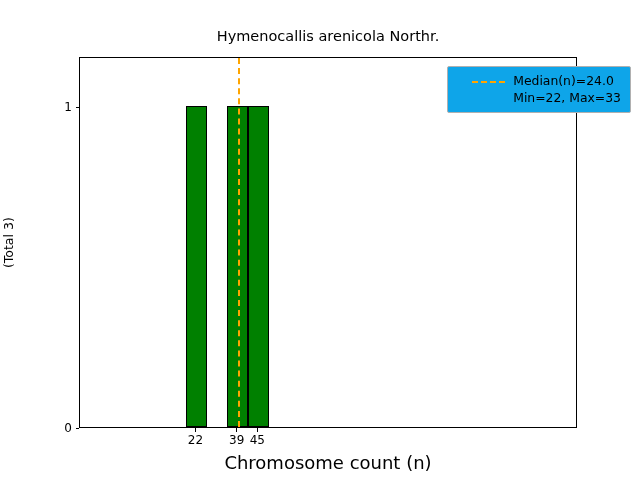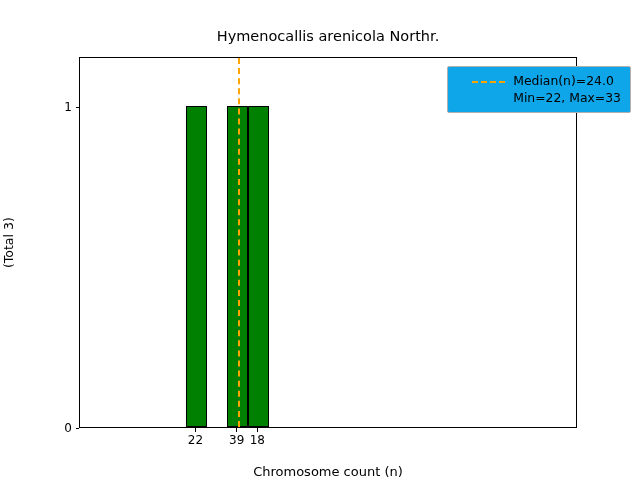--- a/index.html
+++ b/index.html
@@ -111,24 +111,24 @@
     transform: translateX(-50%);
     font-size: 12px;
     white-space: nowrap;
     line-height: 1;
   }
 
   
   #xlabel {
     position: absolute;
     left: 79px;
-    top: 464px;
+    top: 452px;
     width: 498px;
     text-align: center;
-    font-size: 13px;
+    font-size: 18px;
     white-space: nowrap;
   }
 
   #ylabel {
     position: absolute;
     left: 0px;
     top: 57px;
     height: 371px;
     width: 46px;
     display: flex;
@@ -207,21 +207,21 @@
       <div class="xtick" style="left: 195.509px;">
         <div class="xtick-mark"></div>
         <div class="xtick-label">22</div>
       </div>
       <div class="xtick" style="left: 236.752px;">
         <div class="xtick-mark"></div>
         <div class="xtick-label">39</div>
       </div>
       <div class="xtick" style="left: 257.373px;">
         <div class="xtick-mark"></div>
-        <div class="xtick-label">18</div>
+        <div class="xtick-label">45</div>
       </div>
     </div>
 
   <div id="xlabel">Chromosome count (n)</div>
 
   <div id="legend">
     <div id="legend-swatch"></div>
     <div id="legend-text">
       <span id="legend-line1">Median(n)=24.0</span>
       <span id="legend-line2">Min=22, Max=33</span>

